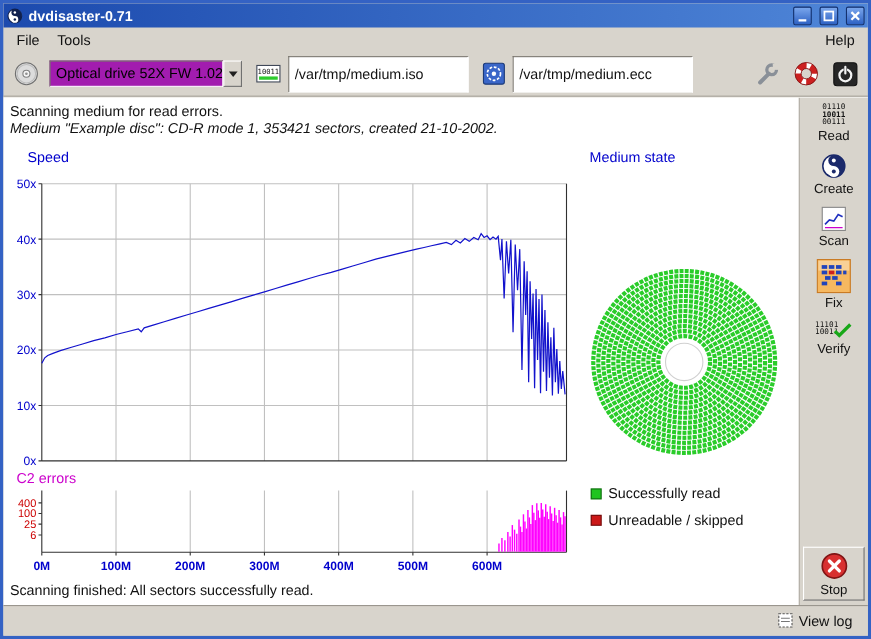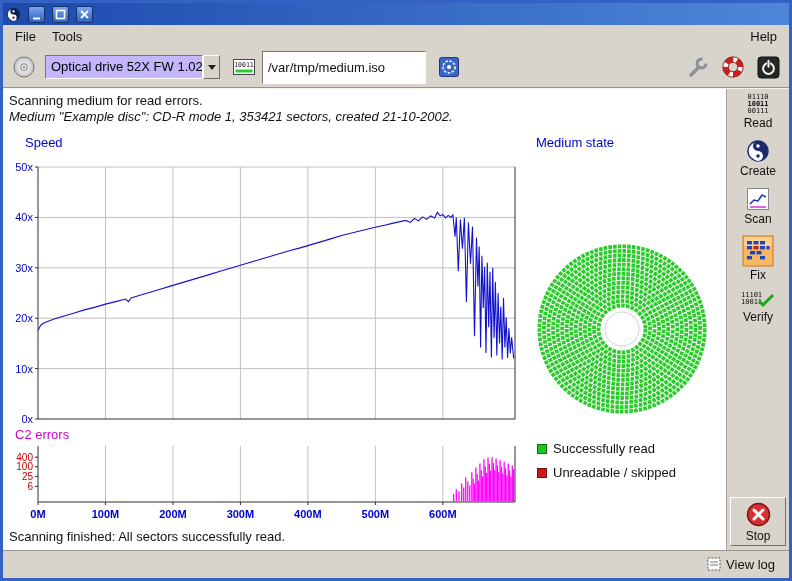--- a/index.html
+++ b/index.html
@@ -26,21 +26,21 @@
   }
   
   .menubar{height:22px;flex:0 0 22px;display:flex;align-items:center;font-size:13px;padding:0 4px;}
   .menu-item{padding:2px 8px;color:#111;}
   .menu-item.right{margin-left:auto;}
   
   .toolbar{height:40px;flex:0 0 40px;display:flex;align-items:center;padding:0 6px;gap:6px;}
   .toolbtn{background:none;border:1px solid transparent;padding:2px;display:flex;align-items:center;justify-content:center;}
   .combo{display:flex;align-items:stretch;height:24px;}
   .combo-text{
-    width:158px;background:#c4b5fd;font-size:13px;padding:3px 5px;white-space:nowrap;overflow:hidden;
+    width:158px;background:#a21caf;font-size:13px;padding:3px 5px;white-space:nowrap;overflow:hidden;
     border:1px solid;border-color:#7a766e #fff #fff #7a766e;
   }
   .combo-arrow{
     width:17px;background:#d8d4cc;border:1px solid;border-color:#fff #707070 #707070 #fff;
     display:flex;align-items:center;justify-content:center;
   }
   .combo-arrow::after{content:"";border:4px solid transparent;border-top:5px solid #202020;margin-top:5px;}
   .entry{
     width:164px;height:33px;background:#fff;font-size:13px;padding:2px 5px;
     border:1px solid;border-color:#7a766e #fff #fff #7a766e;
@@ -95,20 +95,21 @@
     <span style="display:flex;">
       <svg width="15" height="15" viewBox="0 0 24 24">
         <circle cx="12" cy="12" r="10" fill="#fff" stroke="#10204e" stroke-width="1.6"></circle>
         <path d="M12 2 A10 10 0 0 1 12 22 Z" fill="#10204e"></path>
         <circle cx="12" cy="7" r="5" fill="#10204e"></circle>
           <circle cx="12" cy="17" r="5" fill="#fff"></circle>
         <circle cx="12" cy="7" r="1.8" fill="#fff"></circle>
           <circle cx="12" cy="17" r="1.8" fill="#10204e"></circle>
       </svg>
     </span>
+    <span class="ttitle">dvdisaster-0.71</span>
     <span class="tbtn">
       <svg width="15" height="15">
           <line x1="4" y1="11.5" x2="11" y2="11.5" stroke="#fff" stroke-width="2"></line>
         </svg>
     </span>
     <span class="tbtn">
       <svg width="15" height="15">
           <rect x="3.5" y="3.5" width="8" height="8" fill="none" stroke="#fff" stroke-width="1.6"></rect>
         </svg>
     </span>
@@ -149,20 +150,21 @@
         </svg>
     </span>
     <input class="entry" value="/var/tmp/medium.iso" style="">
     <span style="display:flex;margin-left:6px;">
       <svg width="22" height="22">
           <rect x="1.5" y="1.5" width="19" height="19" rx="2" fill="#3a66c8" stroke="#1c3a78"></rect>
           <circle cx="11" cy="11" r="6" fill="none" stroke="#fff" stroke-width="1.5" stroke-dasharray="2.5 1.5"></circle>
           <circle cx="11" cy="11" r="2" fill="#fff"></circle>
         </svg>
     </span>
+    <input class="entry" value="/var/tmp/medium.ecc" style="">
     <span class="tb-spacer"></span>
     <button class="toolbtn">
       <span style="display:flex;">
         <svg width="24" height="24">
           <line x1="6" y1="20" x2="14" y2="12" stroke="#8a9098" stroke-width="3.6" stroke-linecap="round"></line>
           <circle cx="16.5" cy="8.5" r="4.4" fill="none" stroke="#8a9098" stroke-width="3"></circle>
           <rect x="17.5" y="3" width="7" height="5.5" fill="#d8d4cc"></rect>
         </svg>
       </span>
     </button>

